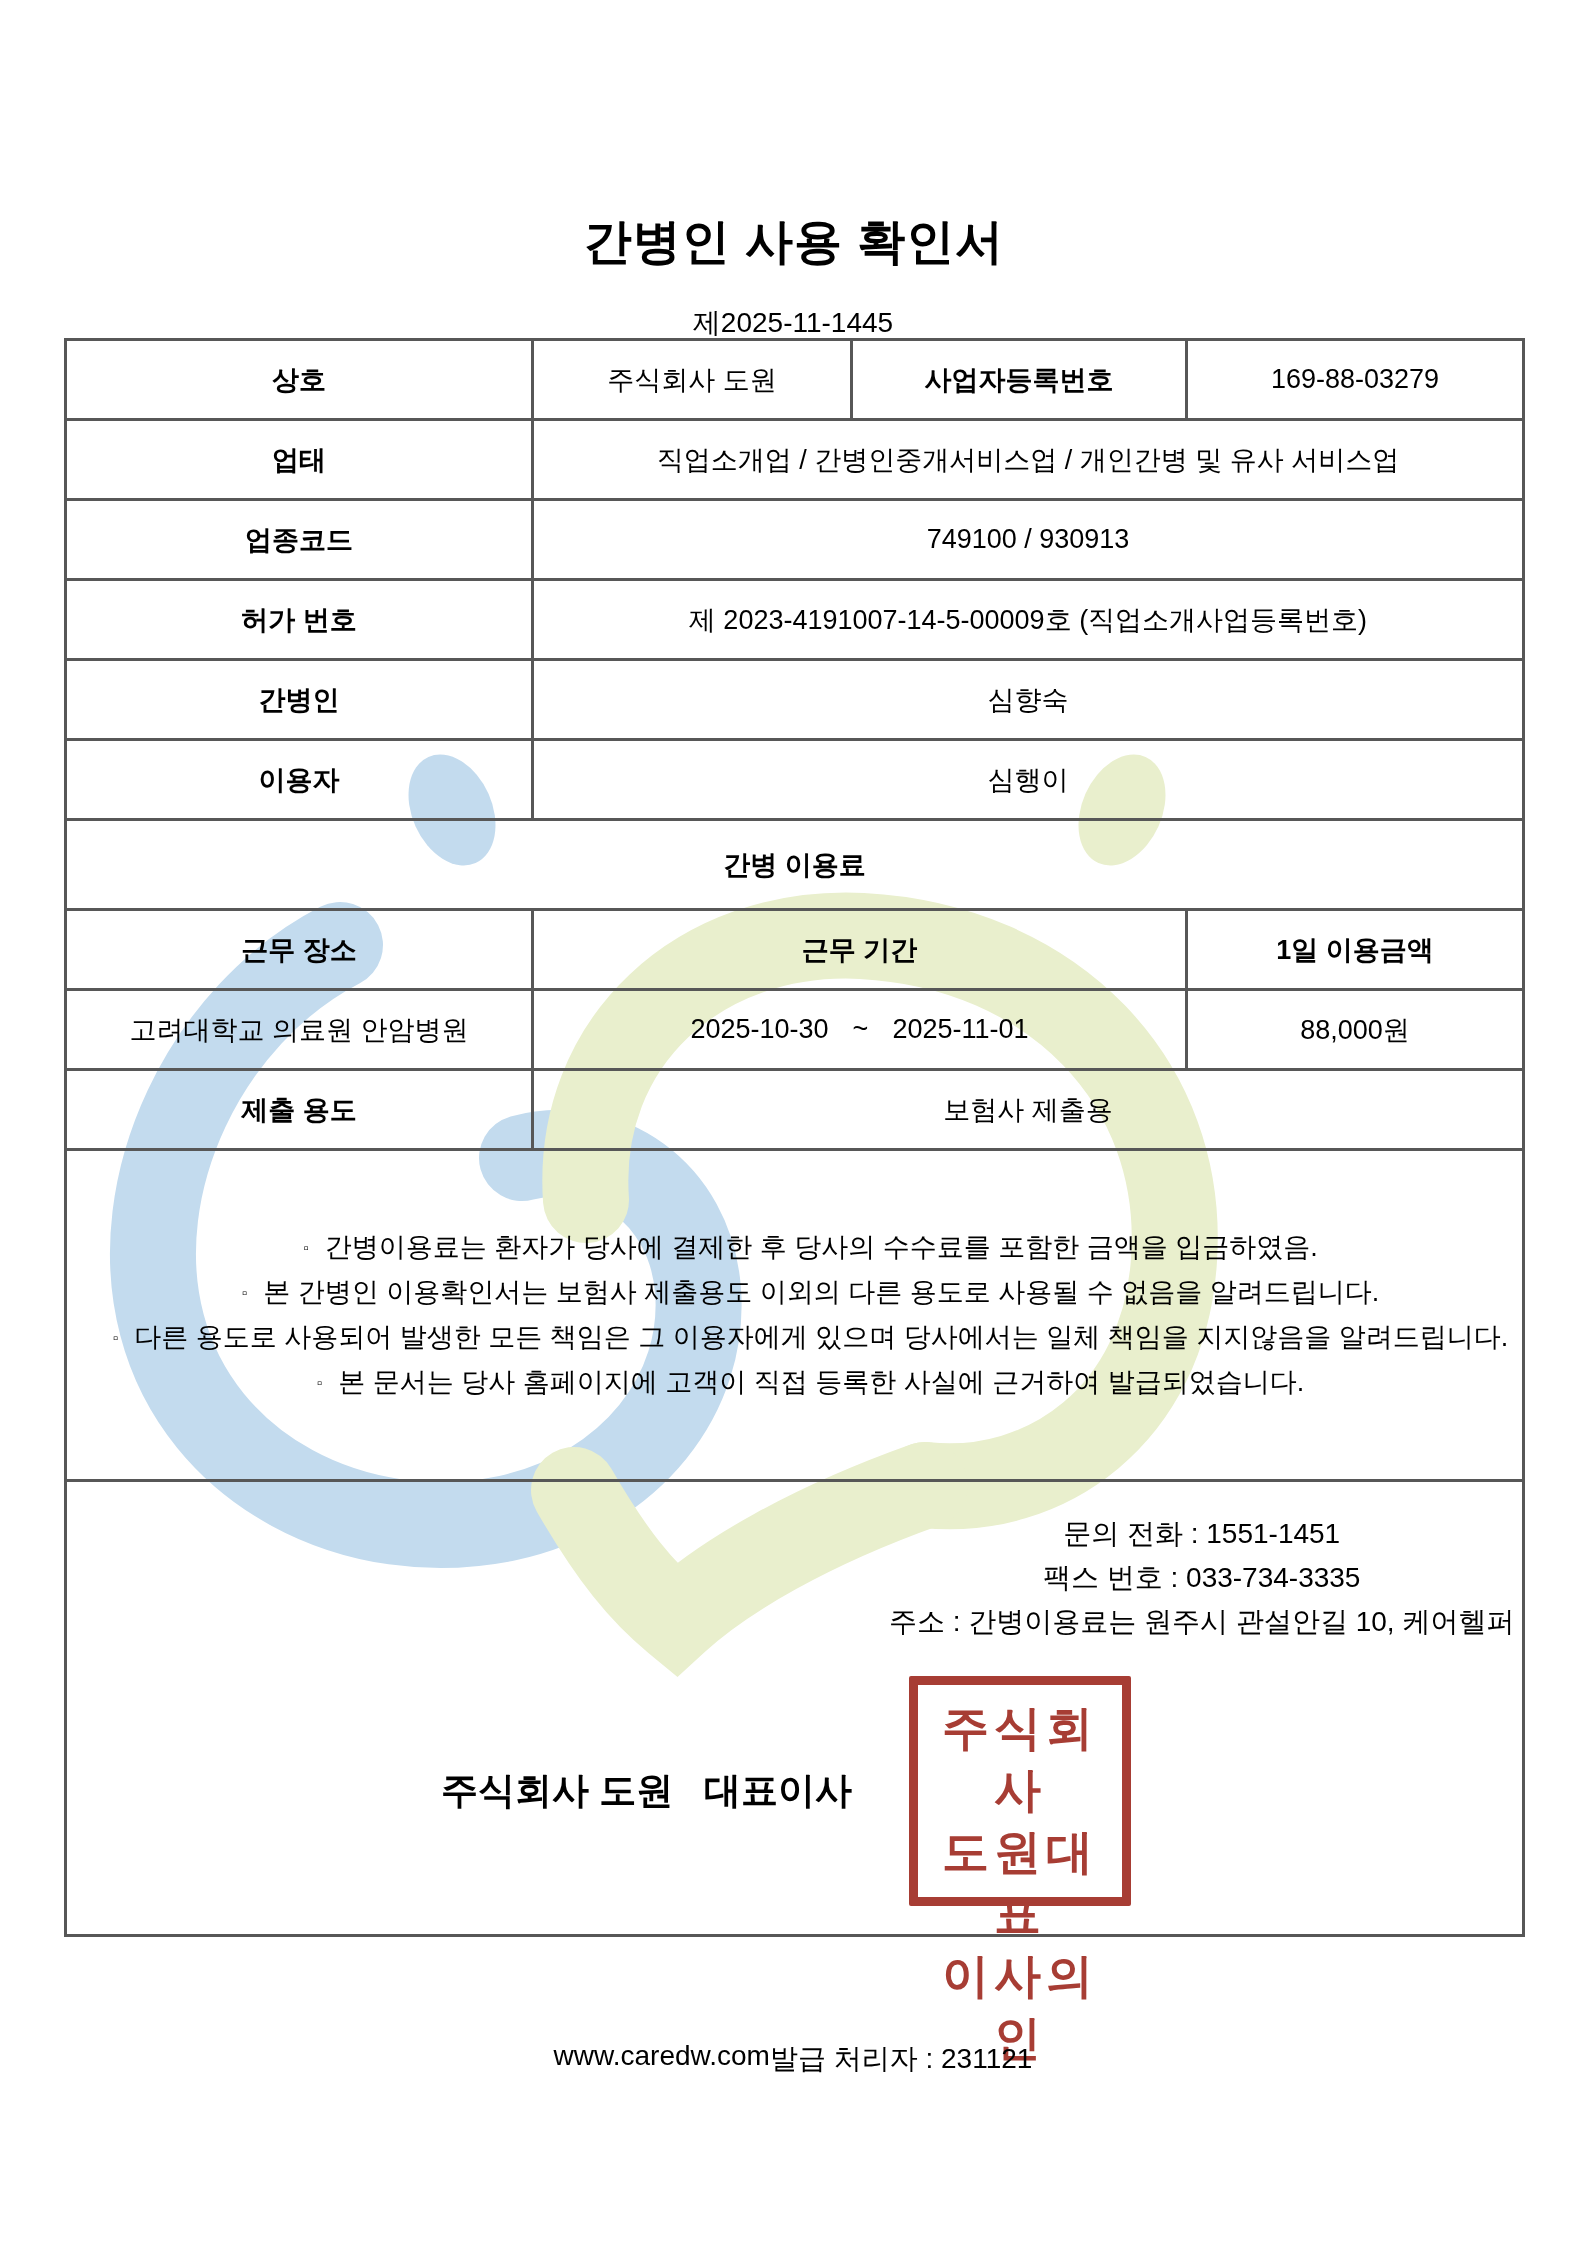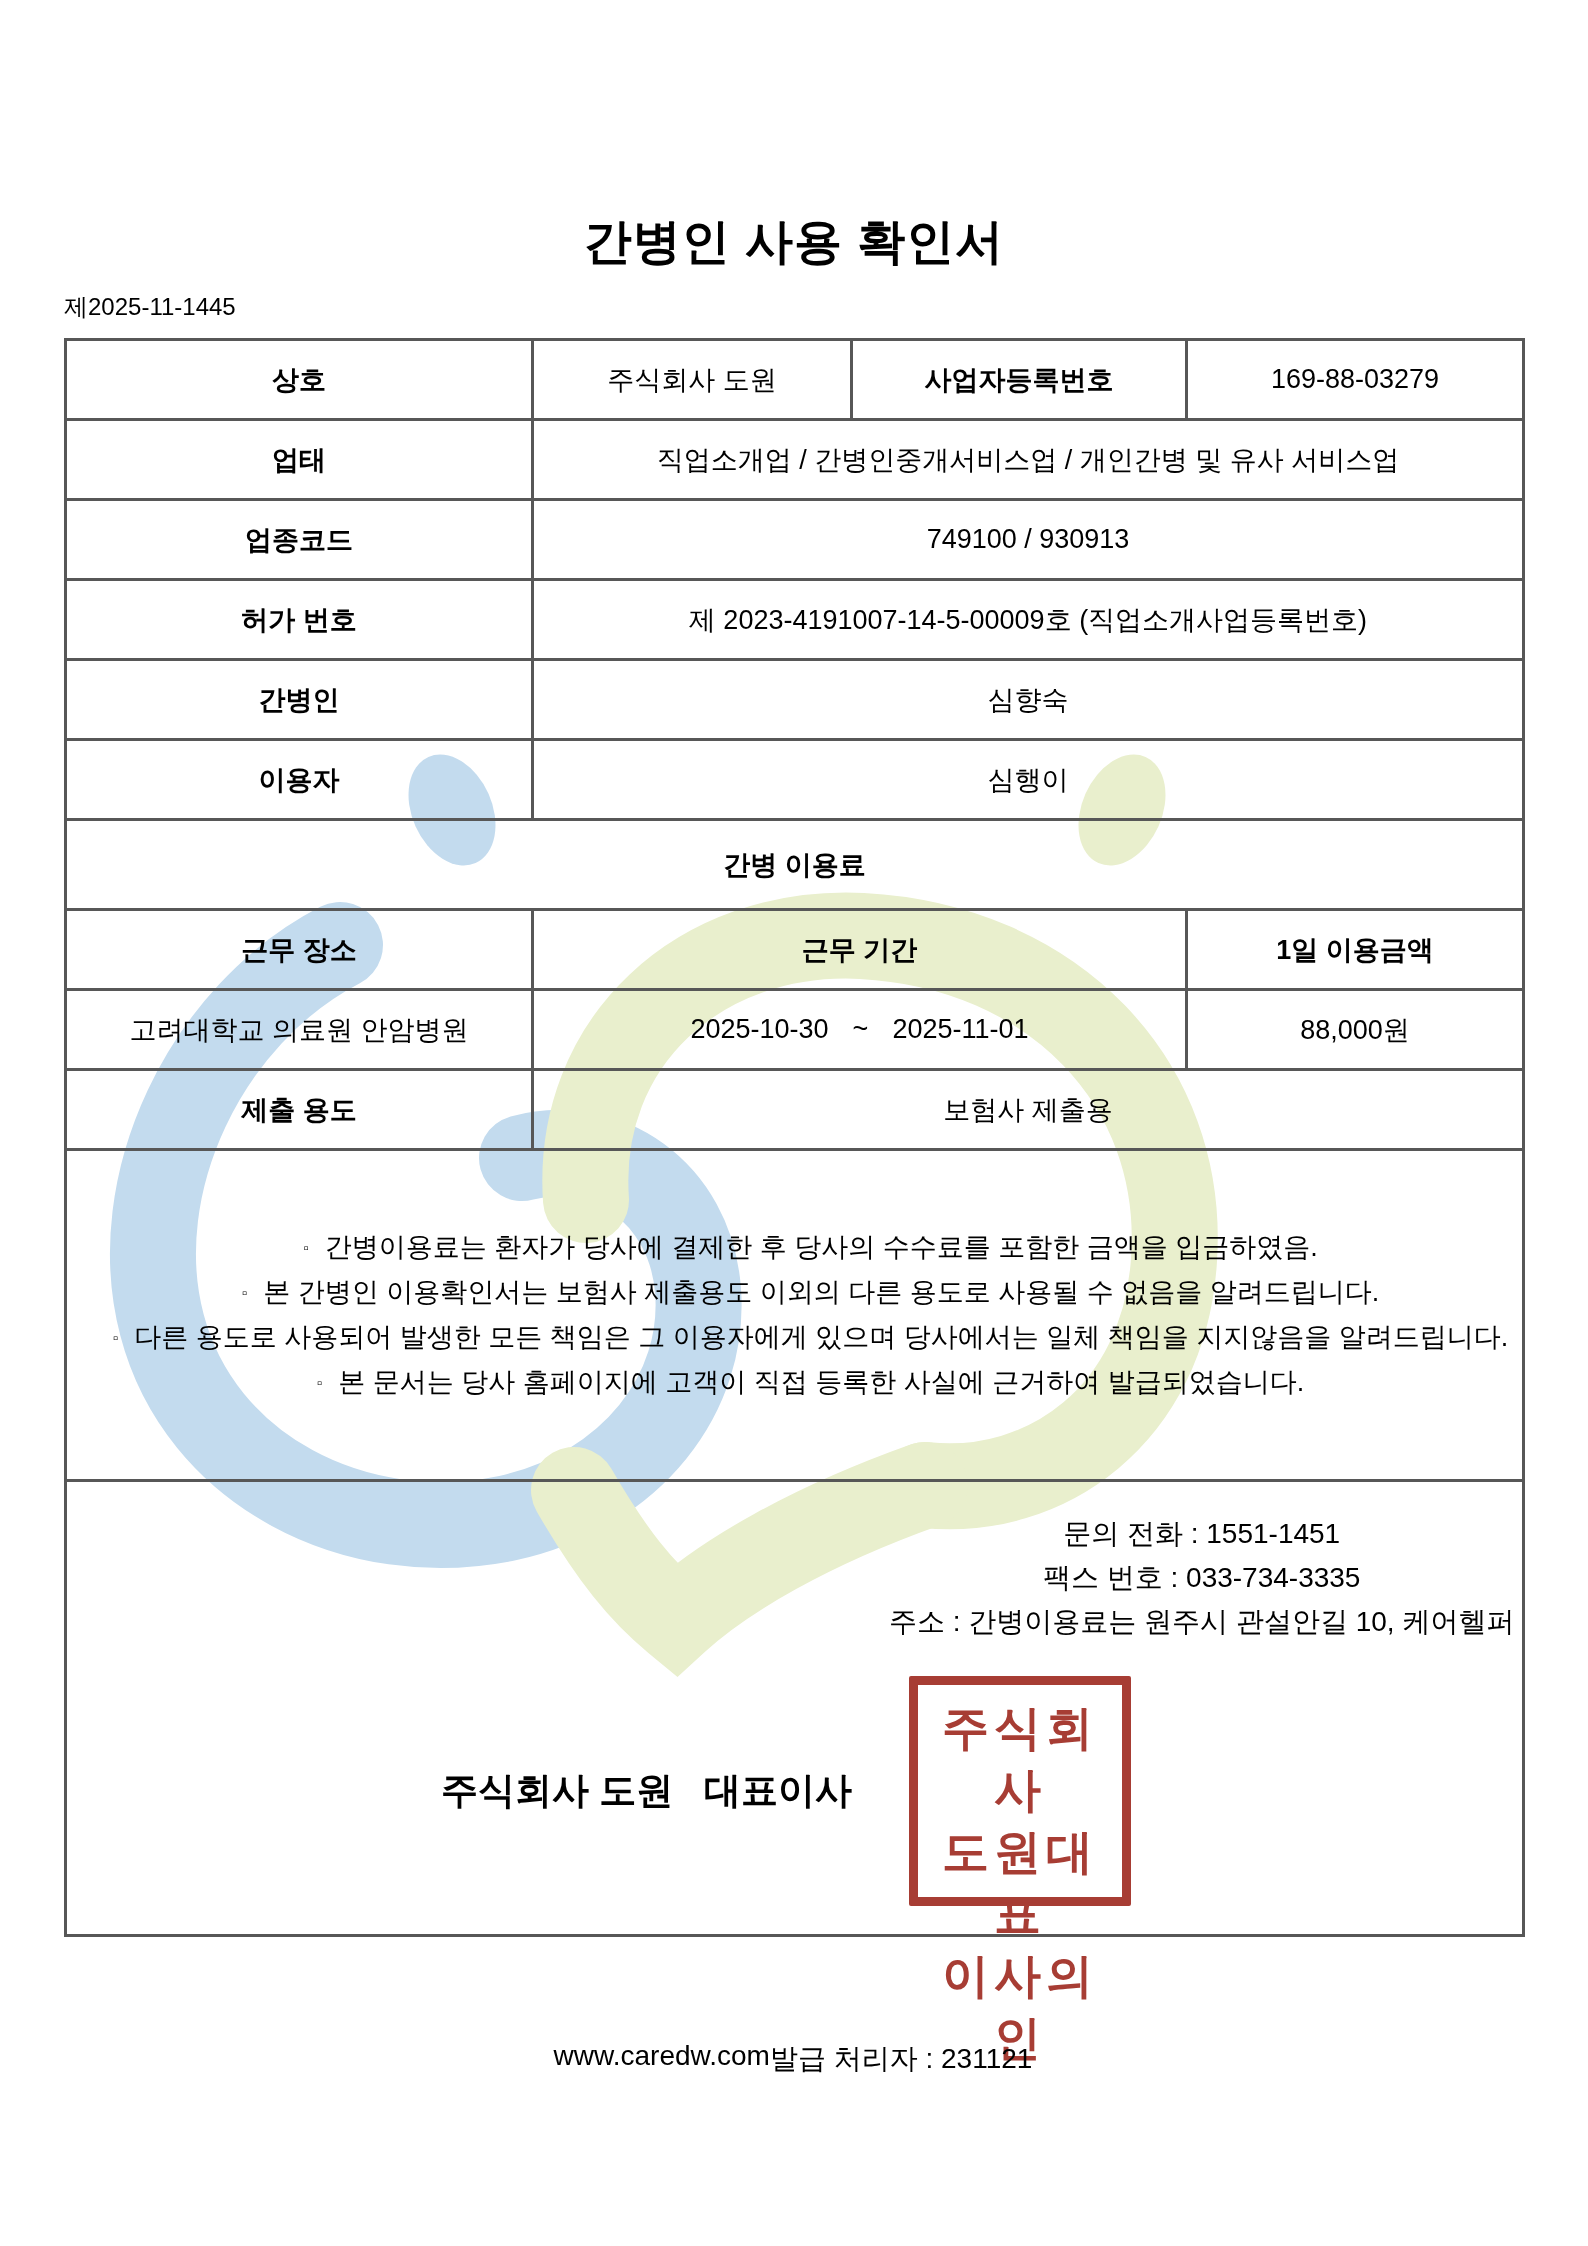--- a/index.html
+++ b/index.html
@@ -11,22 +11,22 @@
   .page{position:relative;width:1588px;height:2246px;}
   
   .watermark{position:absolute;left:0;top:0;width:1588px;height:2246px;z-index:0;}
   .content{position:absolute;left:0;top:0;width:1588px;height:2246px;z-index:1;}
 
   .title{
     position:absolute;top:210px;left:0;width:100%;
     text-align:center;font-size:48px;font-weight:bold;letter-spacing:1px;
   }
   .doc-no{
-    position:absolute;top:291px;left:64px;width:1458px;
-    text-align:left;font-size:24px;
+    position:absolute;top:304px;left:64px;width:1458px;
+    text-align:center;font-size:28px;
   }
 
   table.main{
     position:absolute;left:64px;top:338px;width:1458px;
     border-collapse:collapse;table-layout:fixed;background:transparent;
   }
   table.main td{
     border:3px solid #575757;text-align:center;vertical-align:middle;
     font-size:27px;padding:0;background:transparent;
   }

